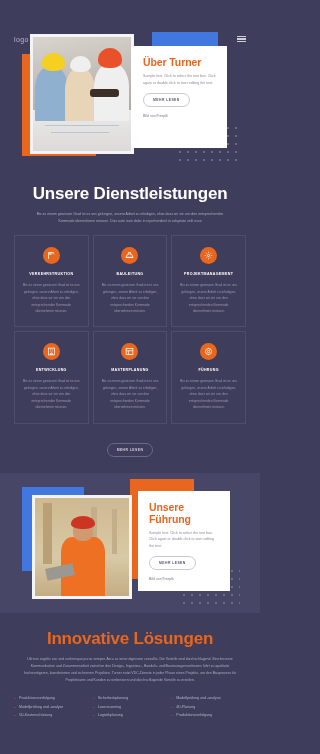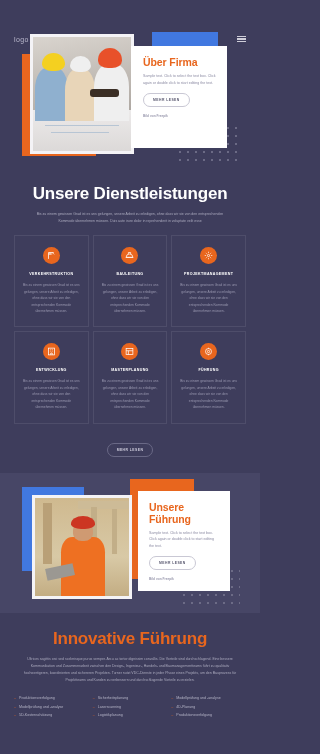--- a/index.html
+++ b/index.html
@@ -134,21 +134,21 @@
         <div class="hat" style="left:9%;top:14%;width:24%;height:16%;background:#f4d020"></div>
         <div class="person" style="left:33%;top:28%;width:30%;height:46%;background:#e8d5b8"></div>
         <div class="hat" style="left:38%;top:17%;width:21%;height:14%;background:#efefef"></div>
         <div class="person" style="left:62%;top:24%;width:36%;height:50%;background:#efefef"></div>
         <div class="hat" style="left:66%;top:10%;width:25%;height:17%;background:#e8512a"></div>
         <div style="position:absolute;left:58%;top:46%;width:30%;height:7%;background:#3b2f26;border-radius:3px"></div>
       </div>
     </div>
 
     <div class="hero-card">
-      <div class="card-title">Über Firma</div>
+      <div class="card-title">Über Turner</div>
       <div class="card-text">Sample text. Click to select the text box. Click again or double click to start editing the text.</div>
       <div class="btn-outline">MEHR LESEN</div>
       <div class="card-credit">Bild von Freepik</div>
     </div>
   </div>
 
   <div class="sec-head">
     <div class="sec-title">Unsere Dienstleistungen</div>
     <div class="sec-para">Bis zu einem gewissen Grad ist es uns gelungen, unsere Arbeit zu erledigen, ohne dass wir sie von den entsprechenden Kommode übernehmen müssen. Duis aute irure dolor in reprehenderit in voluptate velit esse</div>
   </div>
@@ -240,21 +240,21 @@
 
     <div class="b-card">
       <div class="card-title">Unsere Führung</div>
       <div class="card-text">Sample text. Click to select the text box. Click again or double click to start editing the text.</div>
       <div class="btn-outline">MEHR LESEN</div>
       <div class="card-credit">Bild von Freepik</div>
     </div>
   </div>
 
   <div class="sec-head">
-    <div class="sec-title orange">Innovative Führung</div>
+    <div class="sec-title orange">Innovative Lösungen</div>
     <div class="sec-para" style="padding:0 4px">Ultrices sagittis orci sed scelerisque purus semper. Arcu ac tortor dignissim convallis. Die Vorteile sind durchschlagend. Eine bessere Kommunikation und Zusammenarbeit zwischen den Design-, Ingenieur-, Handels- und Baumanagementteams führt zu qualitativ hochwertigeren, koordinierten und sichereren Projekten. Turner nutzt VDC-Dienste in jeder Phase eines Projekts, um den Bauprozess für Projektteams und Kunden zu verbessern und durchschlagende Vorteile zu erzielen.</div>
   </div>
 
   <div class="links">
     <div class="lnk">
         <span class="dash">–</span>
         <span>Produktionsverfolgung</span>
       </div>
     <div class="lnk">
         <span class="dash">–</span>

